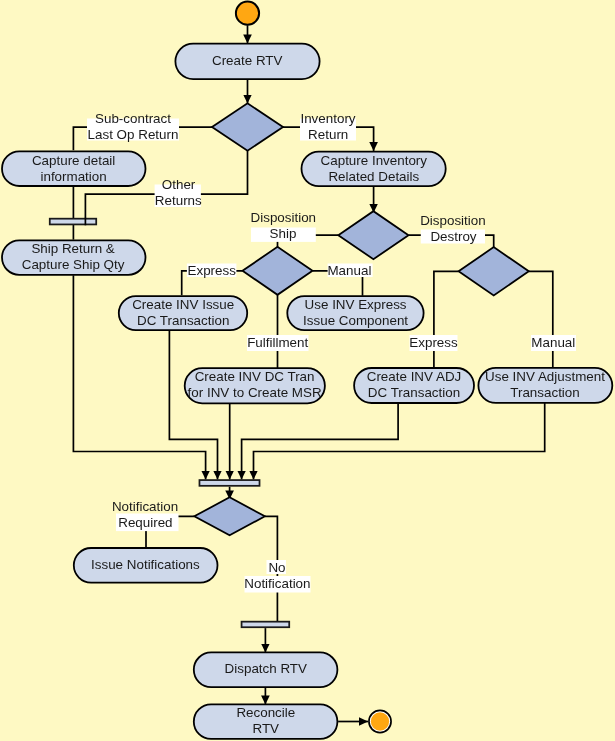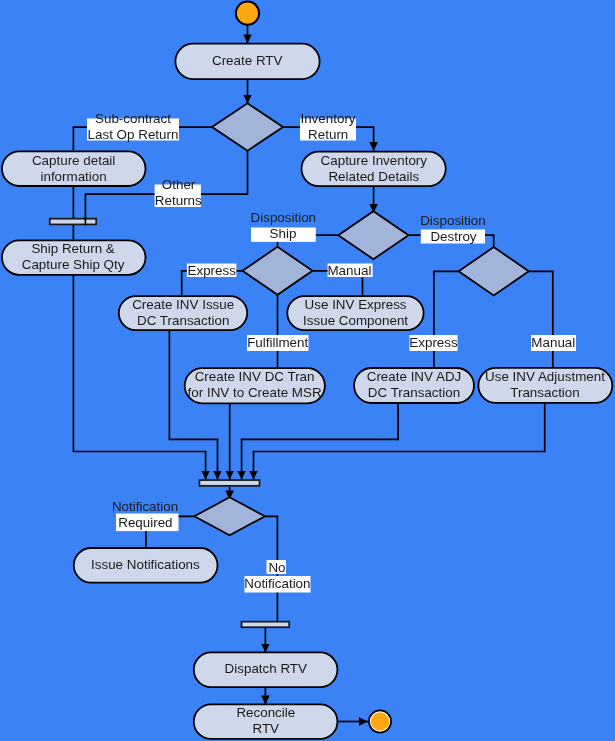--- a/index.html
+++ b/index.html
@@ -1,17 +1,17 @@
 <!DOCTYPE html>
 <html><head>
 <meta charset="utf-8">
 <title>RTV Activity Diagram</title>
 <style>
   html,body{margin:0;padding:0;background:#ffffff;}
-  #canvas{position:relative;width:615px;height:741px;background:#3b82f6;overflow:hidden;}
+  #canvas{position:relative;width:615px;height:741px;background:#fef9c3;overflow:hidden;}
   svg#diagram{position:absolute;left:0;top:0;width:615px;height:741px;transform:translateZ(0);}
   text{font-family:"Liberation Sans",sans-serif;font-size:13.4px;fill:#1a1a1a;-webkit-font-smoothing:antialiased;}
 </style>
 </head>
 <body>
 
 <div id="canvas">
 <svg id="diagram" viewBox="0 0 615 741" xmlns="http://www.w3.org/2000/svg">
   <defs>
     <marker id="arrow" viewBox="0 0 10 10" refX="10" refY="5" markerWidth="9.2" markerHeight="9.0" orient="auto-start-reverse" markerUnits="userSpaceOnUse">

